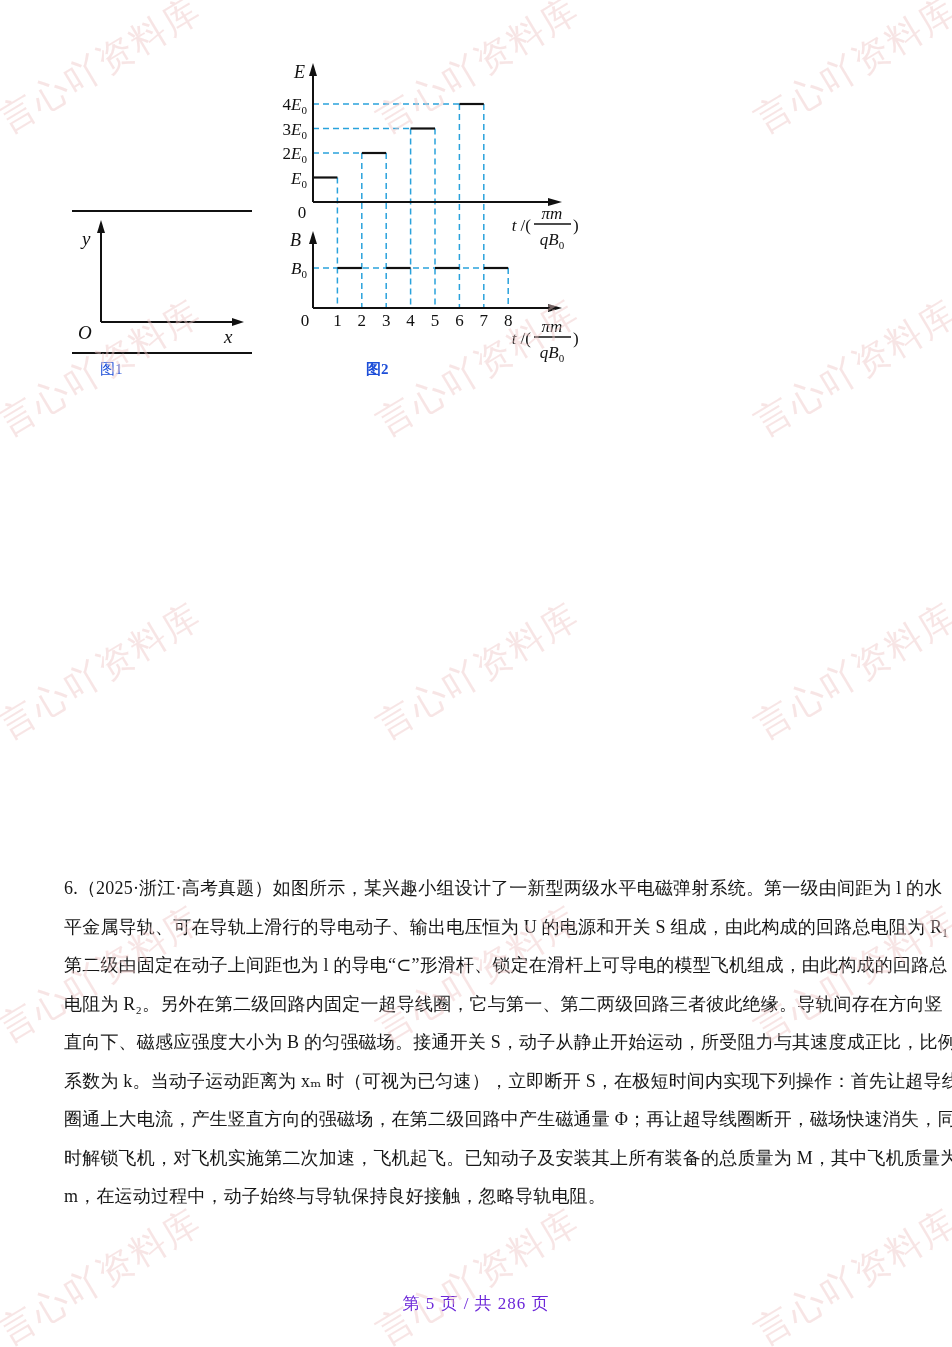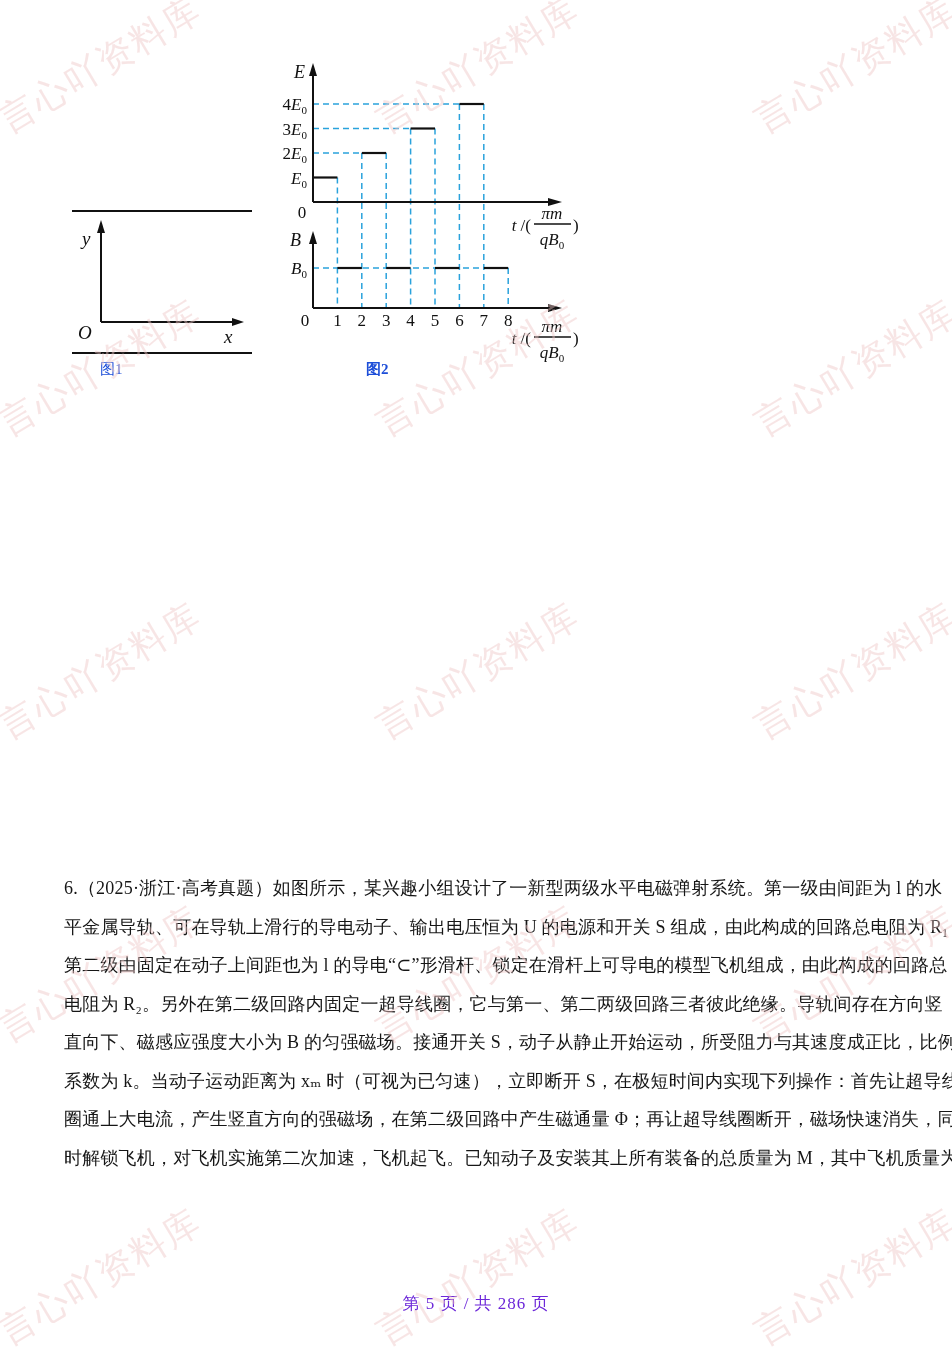--- a/index.html
+++ b/index.html
@@ -135,17 +135,18 @@
 
   <div id="problem">
     <div class="tline">6.（2025·浙江·高考真题）如图所示，某兴趣小组设计了一新型两级水平电磁弹射系统。第一级由间距为 l 的水</div>
     <div class="tline">平金属导轨、可在导轨上滑行的导电动子、输出电压恒为 U 的电源和开关 S 组成，由此构成的回路总电阻为 R₁；</div>
     <div class="tline">第二级由固定在动子上间距也为 l 的导电“⊂”形滑杆、锁定在滑杆上可导电的模型飞机组成，由此构成的回路总</div>
     <div class="tline">电阻为 R₂。另外在第二级回路内固定一超导线圈，它与第一、第二两级回路三者彼此绝缘。导轨间存在方向竖</div>
     <div class="tline">直向下、磁感应强度大小为 B 的匀强磁场。接通开关 S，动子从静止开始运动，所受阻力与其速度成正比，比例</div>
     <div class="tline">系数为 k。当动子运动距离为 xₘ 时（可视为已匀速），立即断开 S，在极短时间内实现下列操作：首先让超导线</div>
     <div class="tline">圈通上大电流，产生竖直方向的强磁场，在第二级回路中产生磁通量 Φ；再让超导线圈断开，磁场快速消失，同</div>
     <div class="tline">时解锁飞机，对飞机实施第二次加速，飞机起飞。已知动子及安装其上所有装备的总质量为 M，其中飞机质量为</div>
+    <div class="tline">m，在运动过程中，动子始终与导轨保持良好接触，忽略导轨电阻。</div>
   </div>
 
   <div id="footer">第 5 页 / 共 286 页</div>
 
 </div>
 
 </body></html>

